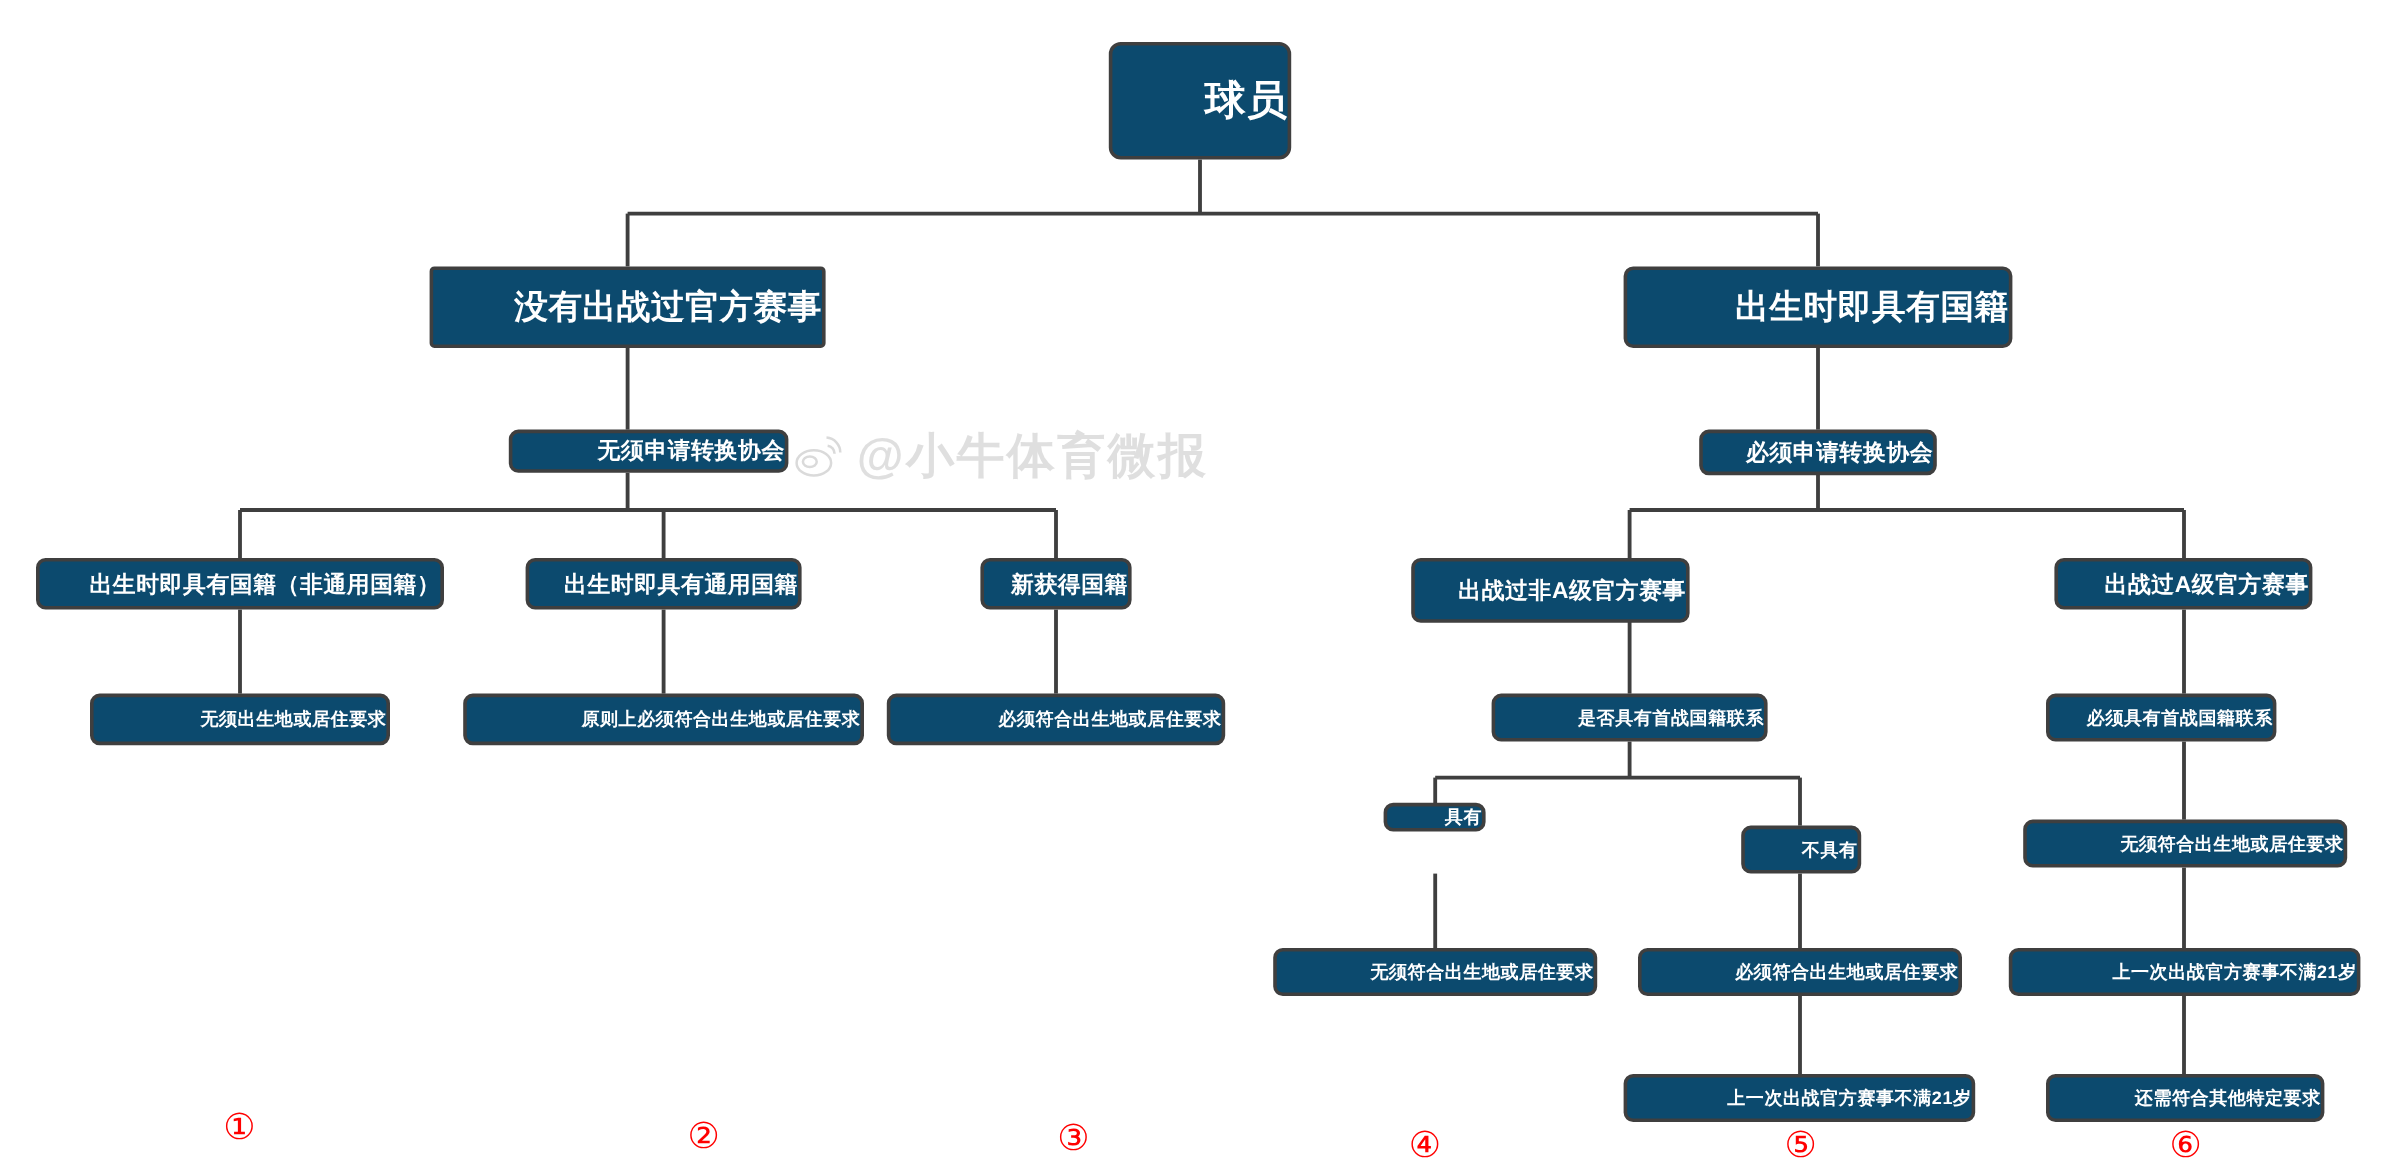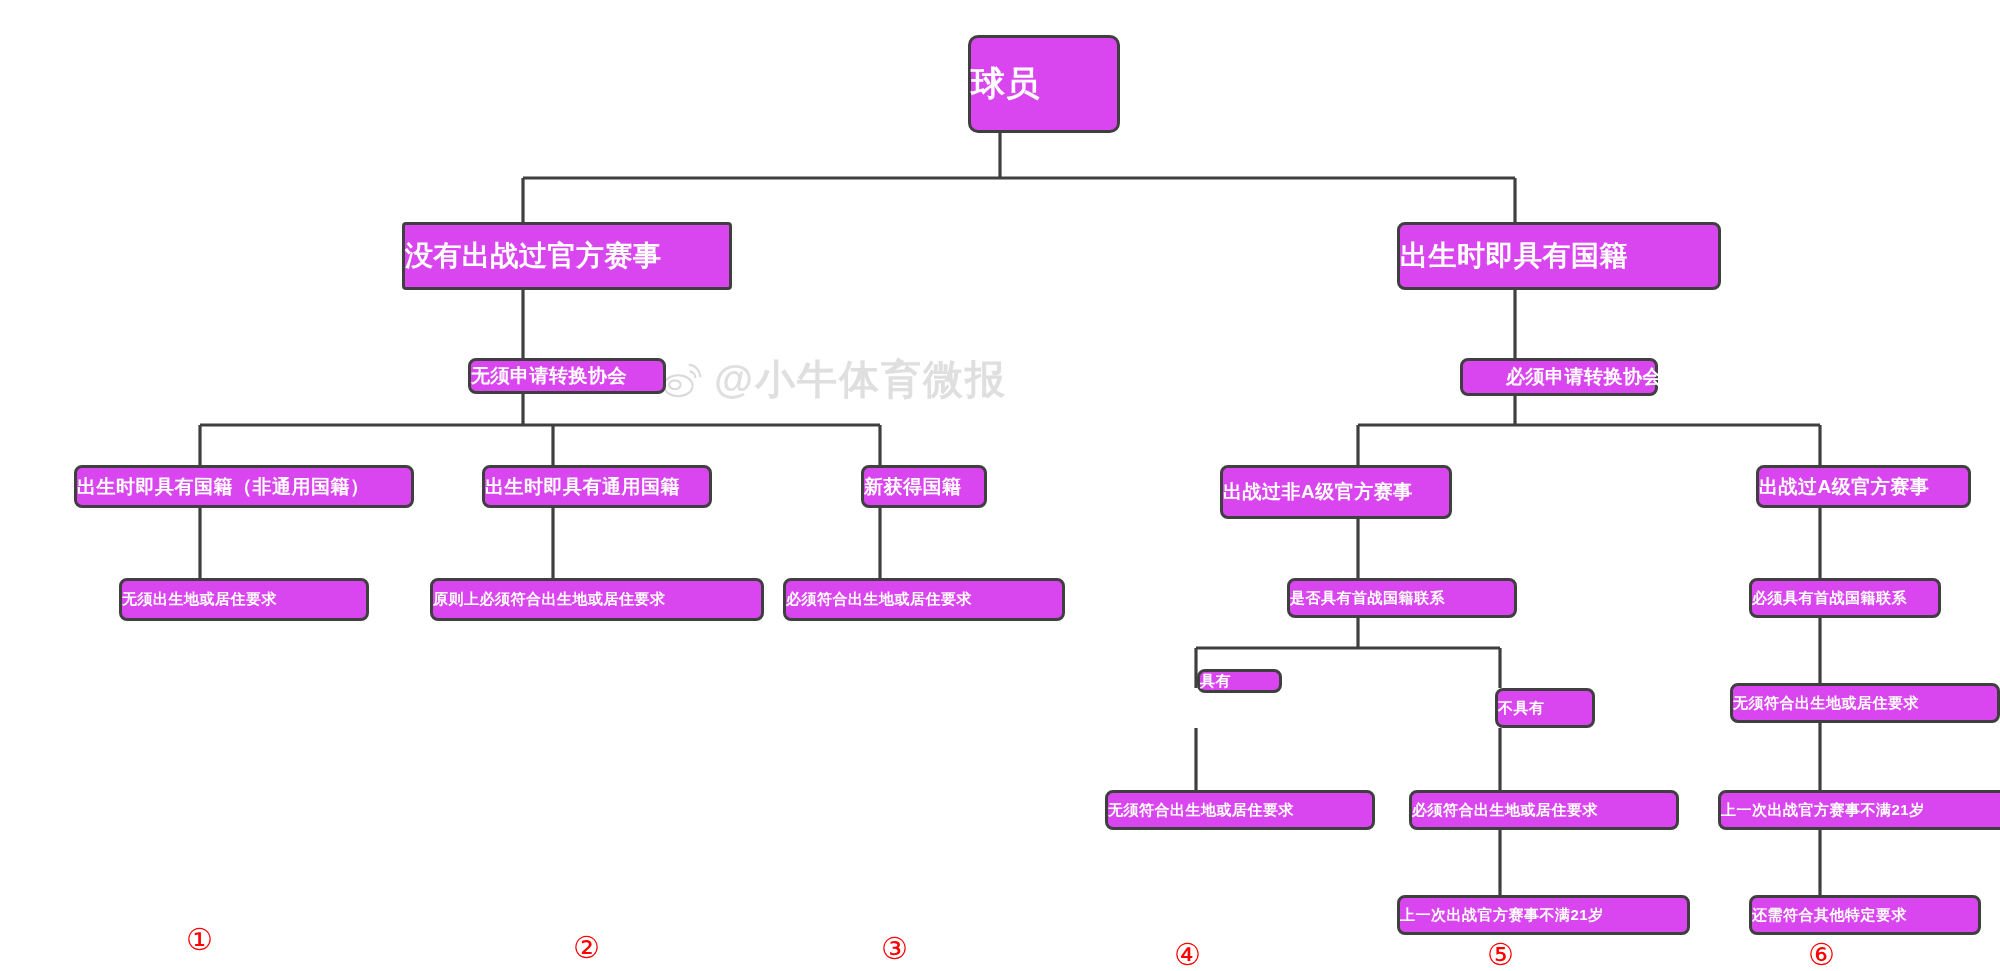--- a/index.html
+++ b/index.html
@@ -25,30 +25,29 @@
     width: 2000px;
     height: 971px;
     pointer-events: none;
   }
   
   .node {
     position: absolute;
     box-sizing: border-box;
     display: flex;
     align-items: center;
-    justify-content: flex-start;
-    background: #d946ef;
+    justify-content: flex-end;
+    background: #0c4a6e;
     border: 3px solid #3f3f3f;
     color: #ffffff;
     font-weight: bold;
     text-align: center;
     white-space: nowrap;
     letter-spacing: 0.5px;
     z-index: 5;
-    margin-left: 44px;
   }
   .node.root {
     border-radius: 10px;
     font-size: 34px;
     border-width: 3px;
   }
   .node.lvl2 {
     border-radius: 8px;
     font-size: 28px;
   }
@@ -166,21 +165,21 @@
   </div>
 
   <div class="node lvl2 square2" style="left:358px; top:222px; width:330px; height:68px;">
     <span>没有出战过官方赛事</span>
   </div>
 
   <div class="node lvl2" style="left:1353px; top:222px; width:324px; height:68px;">
     <span>出生时即具有国籍</span>
   </div>
 
-  <div class="node lvl3" style="left:424px; top:358px; width:198px; height:36px;">
+  <div class="node lvl3" style="left:424px; top:358px; width:233px; height:36px;">
     <span>无须申请转换协会</span>
   </div>
 
   <div class="node lvl3" style="left:1416px; top:358px; width:198px; height:38px;padding-left:43px;">
     <span>必须申请转换协会</span>
   </div>
 
   <div class="node lvl4" style="left:30px; top:465px; width:340px; height:43px;">
     <span>出生时即具有国籍（非通用国籍）</span>
   </div>

